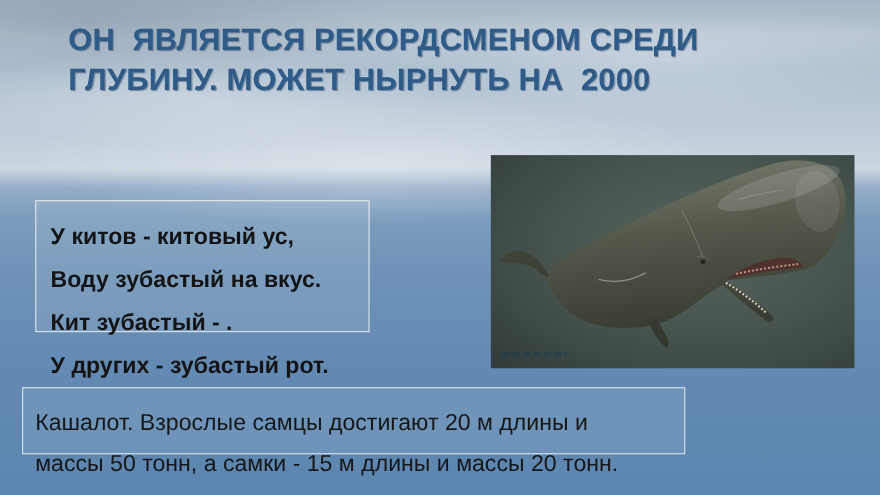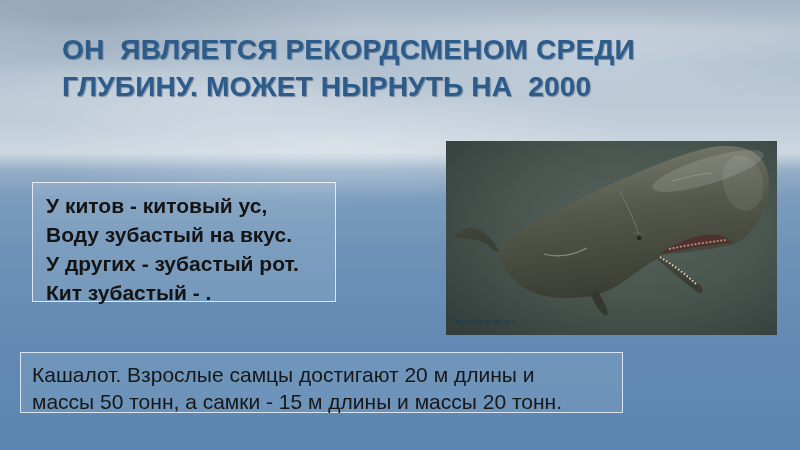--- a/index.html
+++ b/index.html
@@ -14,21 +14,21 @@
     background:
       radial-gradient(55% 20% at 42% 32%, rgba(255,255,255,0.30), rgba(255,255,255,0) 70%),
       radial-gradient(45% 16% at 75% 12%, rgba(255,255,255,0.25), rgba(255,255,255,0) 70%),
       radial-gradient(40% 14% at 22% 20%, rgba(255,255,255,0.22), rgba(255,255,255,0) 70%),
       radial-gradient(50% 18% at 10% 4%, rgba(108,128,148,0.38), rgba(108,128,148,0) 70%),
       linear-gradient(180deg,
         #a4b5c5 0%, #b9c6d3 7%, #aebfcf 14%, #bcc9d6 22%, #c2ceda 28%,
         #ccd7e0 34%, #94adc7 38%, #7b9cbd 44%, #6e92b7 56%, #6189b3 78%, #5c86b1 100%);
   }
   .title{
-    position:absolute;left:62px;top:31px;width:585px;
+    position:absolute;left:62px;top:17px;width:585px;
     font-size:28px;font-weight:bold;line-height:37px;
     color:#2d5c8b;
     text-shadow:1px 1px 1px rgba(24,50,84,0.45);
     letter-spacing:0.2px;
   }
   .title .line{white-space:pre;}
   .text-box{
     position:absolute;
     border:1px solid rgba(255,255,255,0.75);
     background:rgba(218,228,238,0.13);
@@ -39,41 +39,41 @@
     left:32px;top:182px;width:304px;height:120px;
     padding:8px 0 0 13px;
     font-size:21px;font-weight:bold;line-height:29px;
   }
   .caption{
     left:20px;top:352px;width:603px;height:61px;
     padding:8px 17px 0 11px;
     font-size:21px;font-weight:normal;line-height:27px;
     color:#171717;
   }
-  .caption .line, .riddle .line{white-space:pre;}
+  .caption .line, .riddle .line{white-space:pre;margin-top:10px;}
   .whale-photo{
     position:absolute;left:446px;top:141px;width:331px;height:194px;
   }
   .whale-photo svg{display:block;width:100%;height:100%;}
 </style>
 </head>
 <body>
 
 <div class="slide">
 
   <div class="title">
     <div class="line">ОН  ЯВЛЯЕТСЯ РЕКОРДСМЕНОМ СРЕДИ</div>
     <div class="line">ГЛУБИНУ. МОЖЕТ НЫРНУТЬ НА  2000</div>
   </div>
 
   <div class="text-box riddle">
     <div class="line">У китов - китовый ус,</div>
     <div class="line">Воду зубастый на вкус.</div>
+    <div class="line">Кит зубастый - .</div>
     <div class="line">У других - зубастый рот.</div>
-    <div class="line">Кит зубастый - .</div>
   </div>
 
   <div class="whale-photo">
     <svg viewBox="0 0 331 194" xmlns="http://www.w3.org/2000/svg">
       <defs>
         <radialGradient id="photoBg" cx="58%" cy="42%" r="78%">
           <stop offset="0" stop-color="#57645f"></stop>
           <stop offset="0.5" stop-color="#49564f"></stop>
           <stop offset="1" stop-color="#333e3c"></stop>
         </radialGradient>

